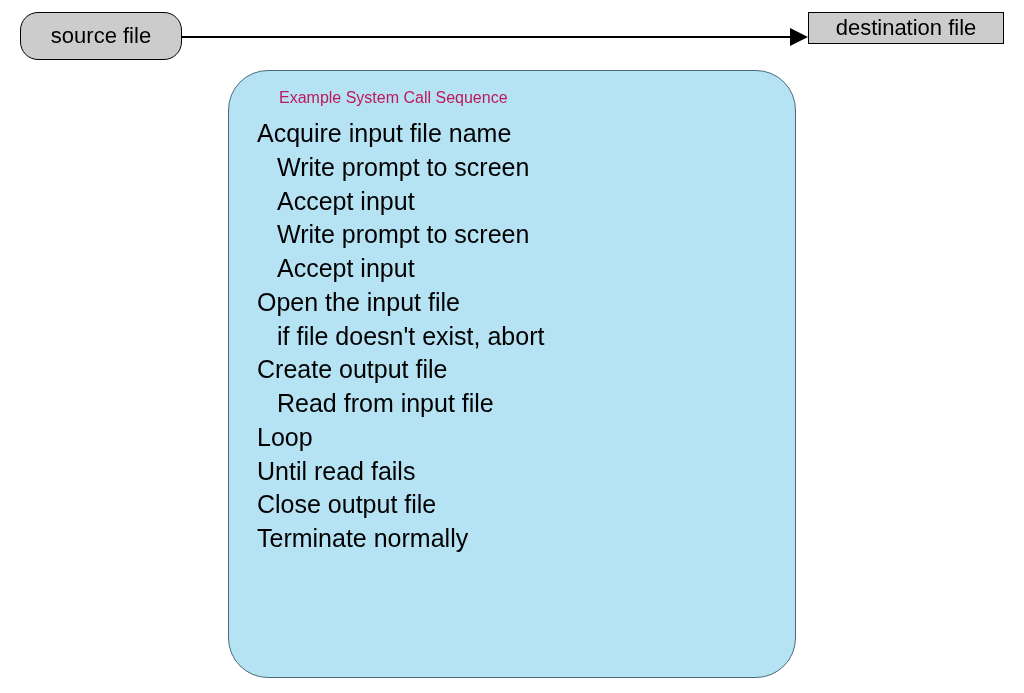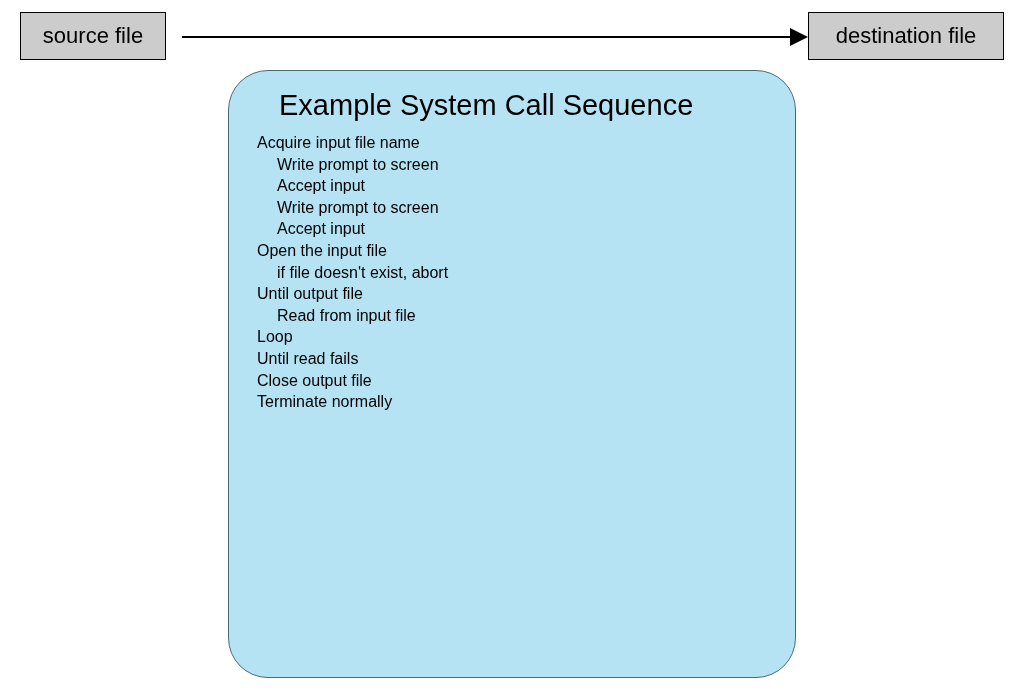--- a/index.html
+++ b/index.html
@@ -21,28 +21,29 @@
       display: flex;
       align-items: center;
       justify-content: center;
       font-size: 22px;
       color: #000000;
       padding: 12px 18px;
     }
     .source-box {
       left: 20px;
       top: 12px;
-      width: 146px;
+      width: 162px;
       height: 48px;
+      border-radius: 18px;
     }
     .dest-box {
       right: 20px;
       top: 12px;
       width: 196px;
-      height: 48px;
+      height: 32px;
     }
     .arrow-container {
       position: absolute;
       top: 36px;
       left: 182px;
       width: 626px;
       height: 2px;
     }
     .arrow-line {
       position: absolute;
@@ -67,27 +68,27 @@
       left: 228px;
       top: 70px;
       width: 568px;
       height: 608px;
       background: #b6e3f4;
       border: 1px solid #4a6a7a;
       border-radius: 40px;
       padding: 18px 28px 18px 28px;
     }
     .sequence-title {
-      font-size: 29px;
-      color: #000000;
+      font-size: 16px;
+      color: #be185d;
       margin-left: 22px;
       margin-bottom: 10px;
     }
     .step {
-      font-size: 16px;
+      font-size: 25px;
       color: #000000;
       line-height: 1.35;
     }
     .indent {
       padding-left: 20px;
     }
   </style>
 </head>
 <body>
 
@@ -106,19 +107,19 @@
 
 <div class="sequence-box">
   <div class="sequence-title">Example System Call Sequence</div>
   <div class="step">Acquire input file name</div>
   <div class="step indent">Write prompt to screen</div>
   <div class="step indent">Accept input</div>
   <div class="step indent">Write prompt to screen</div>
   <div class="step indent">Accept input</div>
   <div class="step">Open the input file</div>
   <div class="step indent">if file doesn't exist, abort</div>
-  <div class="step">Until output file</div>
+  <div class="step">Create output file</div>
   <div class="step indent">Read from input file</div>
   <div class="step">Loop</div>
   <div class="step">Until read fails</div>
   <div class="step">Close output file</div>
   <div class="step">Terminate normally</div>
 </div>
 
 </body></html>

